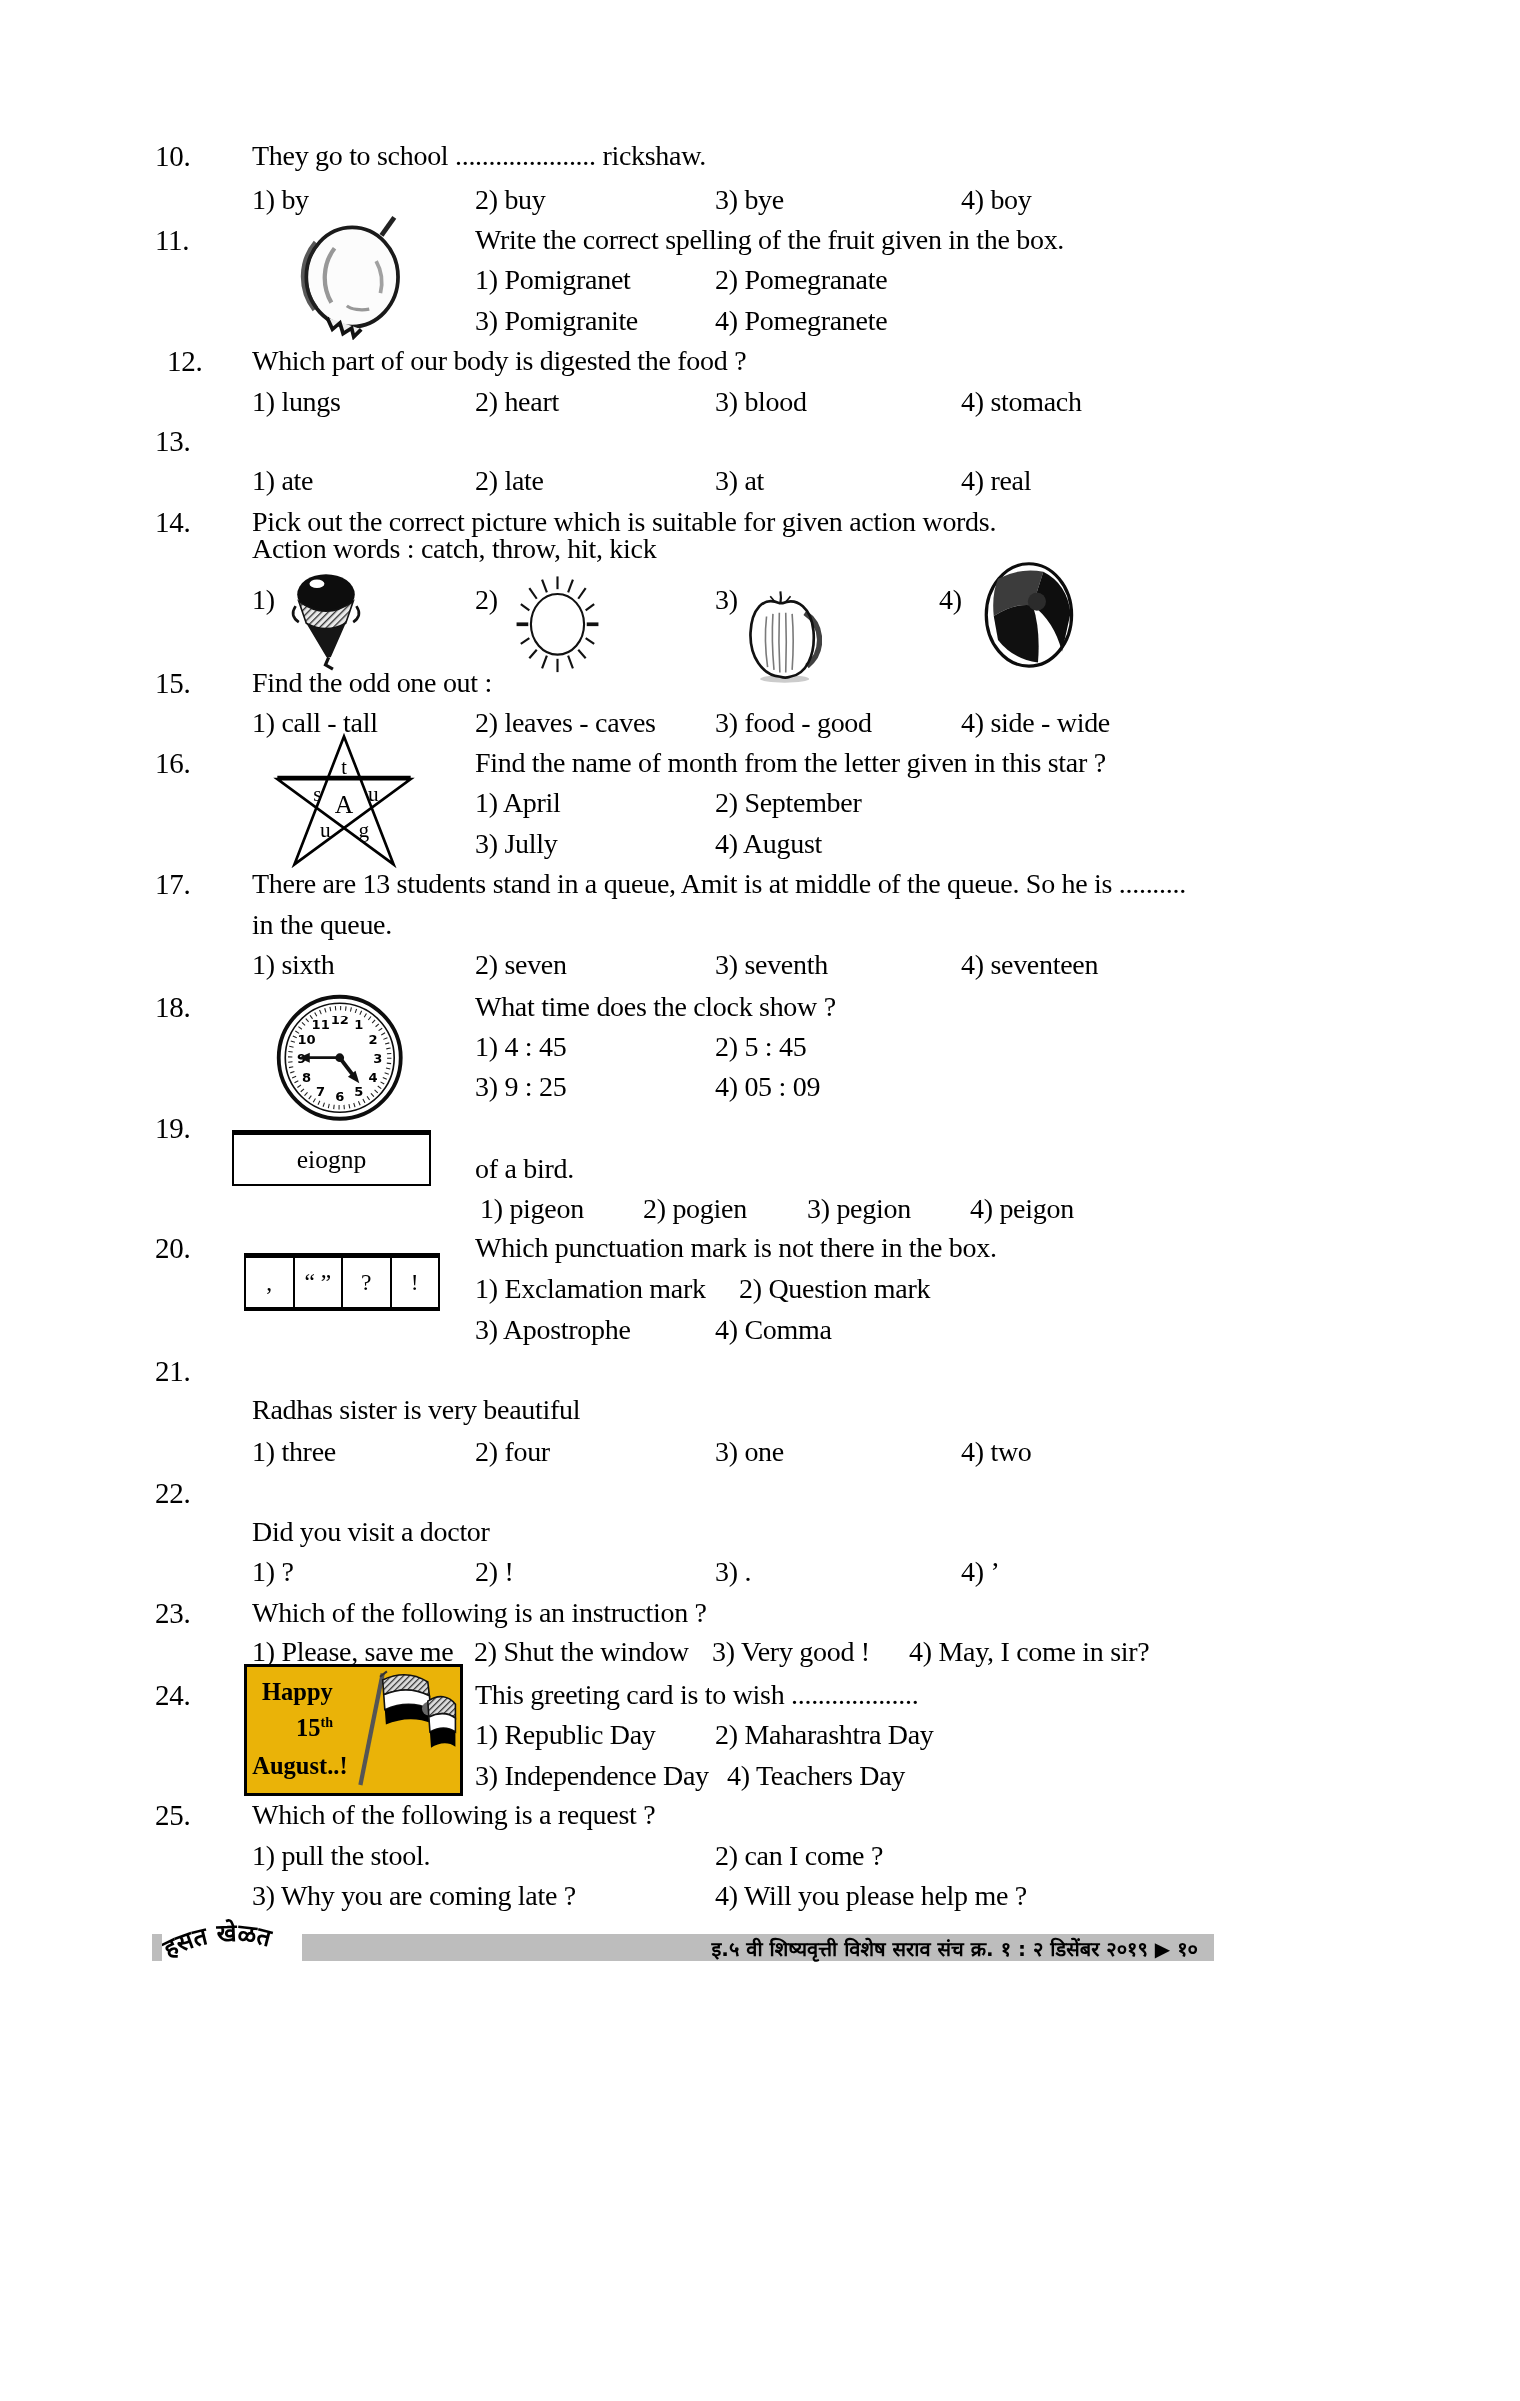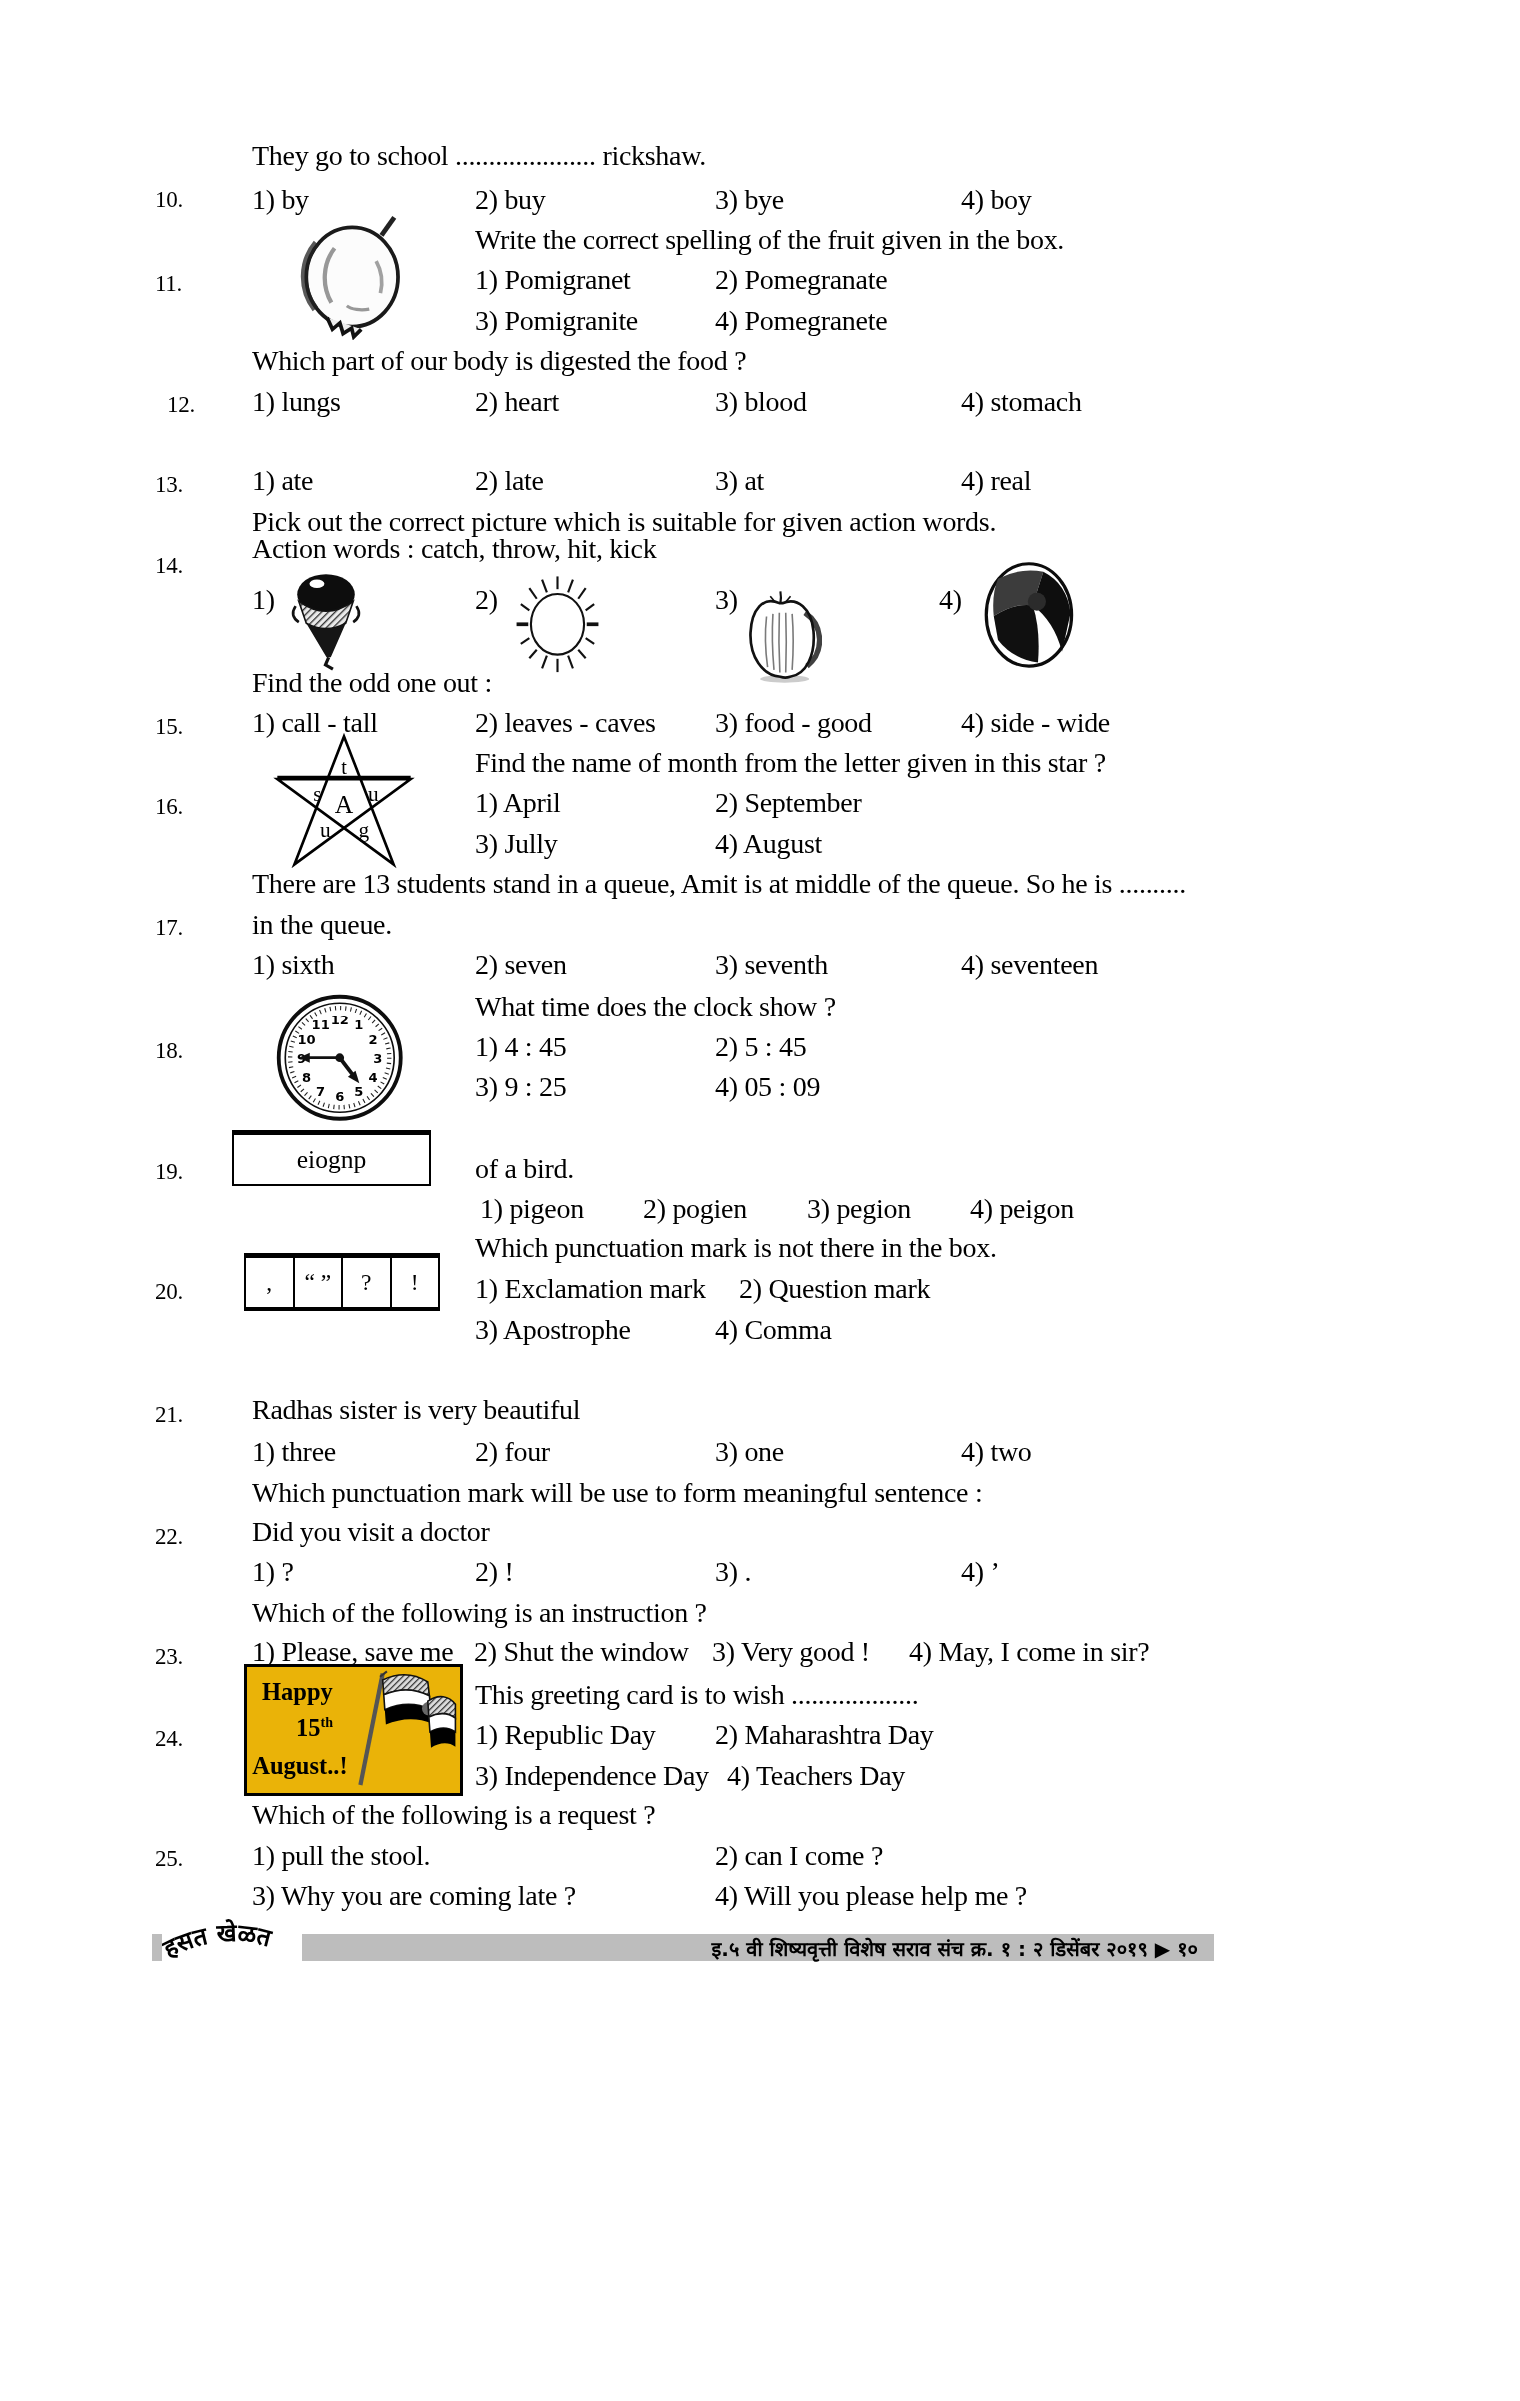--- a/index.html
+++ b/index.html
@@ -1,19 +1,19 @@
 <!DOCTYPE html>
 <html style="font-size:8.5px"><head>
 <meta charset="utf-8">
 <style>
   html,body{margin:0;padding:0;background:#e8e8e8;}
   .page{position:relative;width:1521px;height:2401px;background:#ffffff;overflow:hidden;
         font-family:"Liberation Serif","DejaVu Serif",serif;color:#000;}
   .t{position:absolute;white-space:nowrap;font-size:28px;line-height:32px;letter-spacing:-0.3px;}
-  .qnum{font-size:23px;margin-top:44px;}
+  .qnum{font-size:29px;}
   .figbox{position:absolute;}
   .letterbox{position:absolute;border:2.7px solid #000;border-top-width:5.3px;background:#fff;
              display:flex;align-items:center;justify-content:center;font-size:25.6px;text-align:center;}
   .punctbox{position:absolute;border:2.7px solid #000;border-top-width:5.3px;border-bottom-width:4.8px;
             background:#fff;display:flex;}
   .punctcell{flex:1;display:flex;align-items:center;justify-content:center;font-size:23.5px;border-right:2.7px solid #000;}
   .punctcell:last-child{border-right:none;}
   .card{position:absolute;border:3.7px solid #000;background:#eab308;font-weight:bold;}
   .card .ct{position:absolute;white-space:nowrap;font-size:24.5px;}
   .footerbar{position:absolute;background:#bdbdbd;}
@@ -229,21 +229,20 @@
   <div class="t" style="left:715px;top:1314px">4) Comma</div>
 
   <div class="t qnum" style="left:155px;top:1355px">21.</div>
   <div class="t" style="left:252px;top:1394px">Radhas sister is very beautiful</div>
   <div class="t" style="left:252px;top:1436px">1) three</div>
   <div class="t" style="left:475px;top:1436px">2) four</div>
   <div class="t" style="left:715px;top:1436px">3) one</div>
   <div class="t" style="left:961px;top:1436px">4) two</div>
 
   <div class="t qnum" style="left:155px;top:1477px">22.</div>
-  <div class="t" style="left:252px;top:1477px">Which punctuation mark will be use to form meaningful sentence :</div>
   <div class="t" style="left:252px;top:1516px">Did you visit a doctor</div>
   <div class="t" style="left:252px;top:1556px">1) ?</div>
   <div class="t" style="left:475px;top:1556px">2) !</div>
   <div class="t" style="left:715px;top:1556px">3) .</div>
   <div class="t" style="left:961px;top:1556px">4) ’</div>
 
   <div class="t qnum" style="left:155px;top:1597px">23.</div>
   <div class="t" style="left:252px;top:1597px">Which of the following is an instruction ?</div>
   <div class="t" style="left:252px;top:1636px">1) Please, save me</div>
   <div class="t" style="left:474px;top:1636px">2) Shut the window</div>

